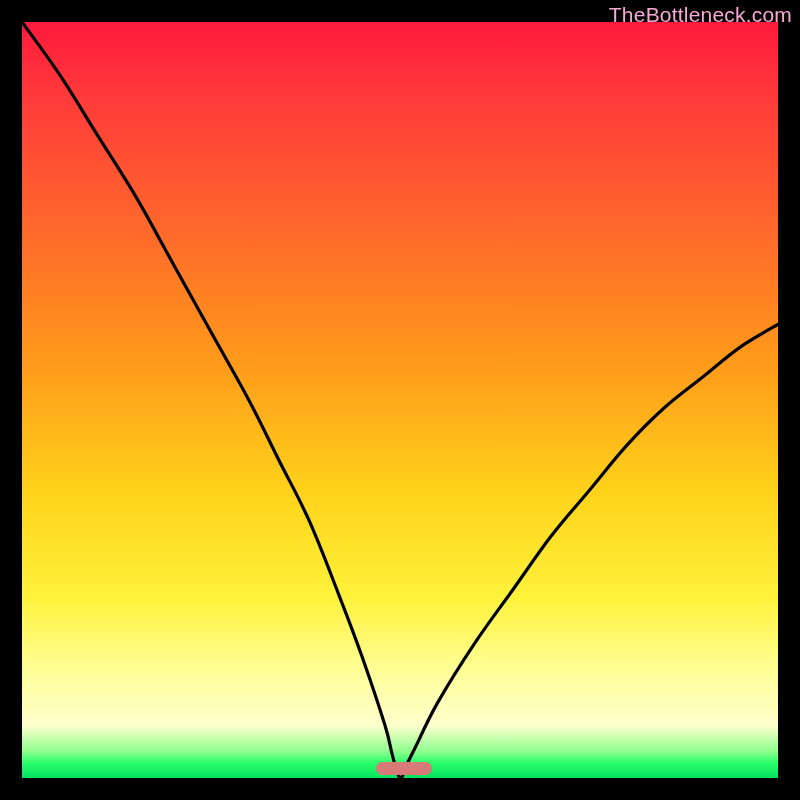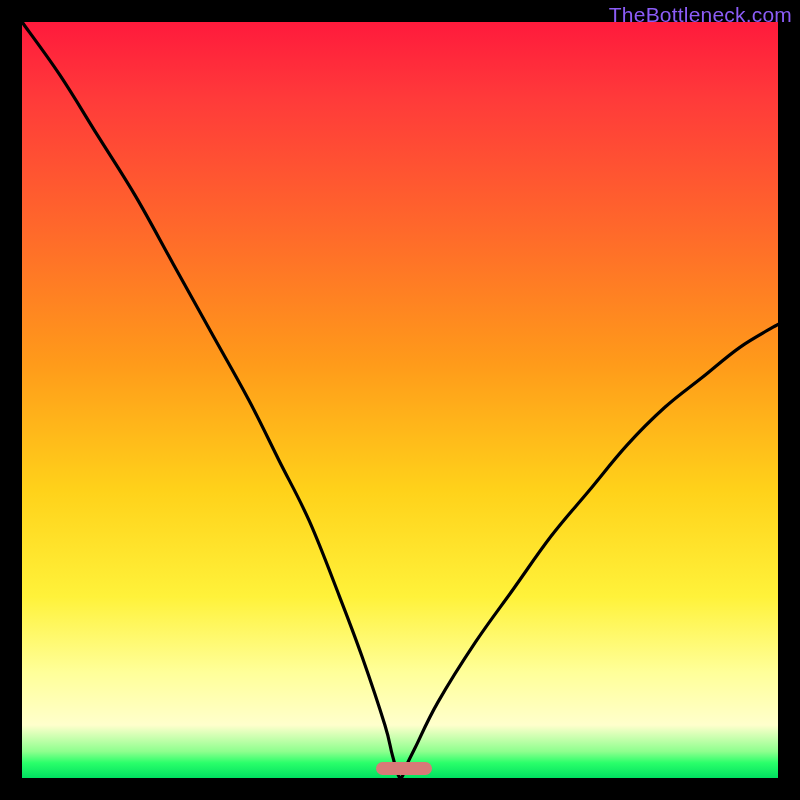--- a/index.html
+++ b/index.html
@@ -50,21 +50,21 @@
   .marker {
     position: absolute;
     height: 13px;
     border-radius: 7px;
     background: #d87a78;
   }
   .watermark {
     position: absolute;
     top: 3px;
     right: 8px;
-    color: #8b5cf6;
+    color: #f9a8d4;
     font-size: 21px;
     letter-spacing: 0.2px;
     user-select: none;
   }
 </style>
 </head>
 <body>
 
 <div class="frame">
   <div class="plot-area">

